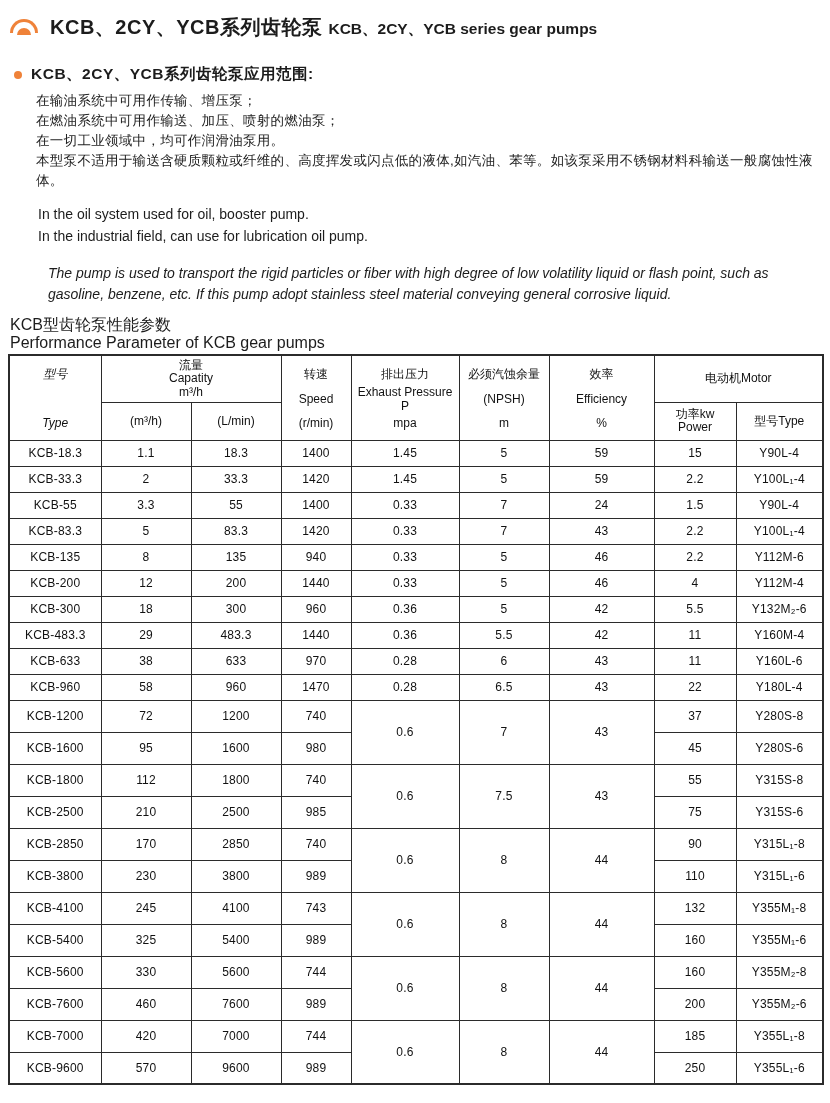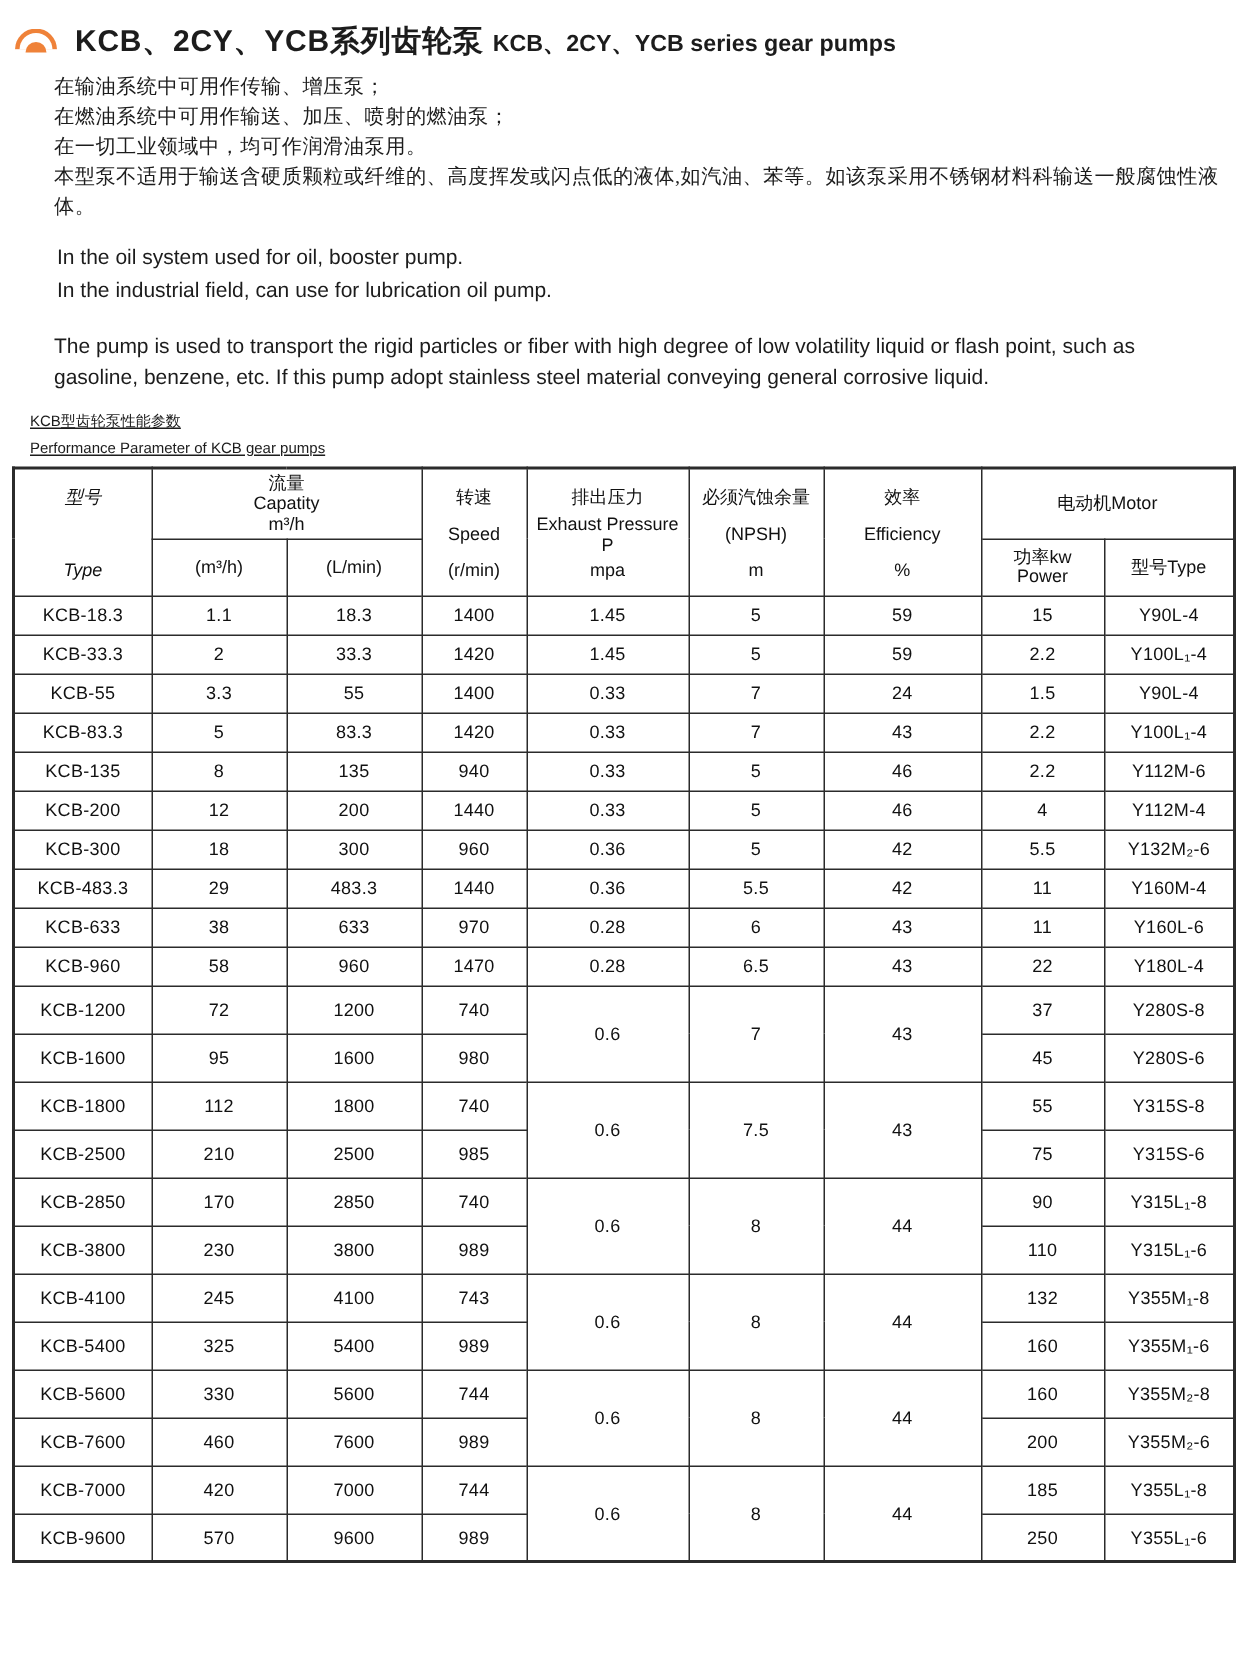--- a/index.html
+++ b/index.html
@@ -30,28 +30,28 @@
 
   
   .heading { display: flex; align-items: center; gap: 9px; margin-left: 6px; }
   .bullet { width: 8px; height: 8px; border-radius: 50%; background: var(--accent); flex: 0 0 auto; }
   .heading-zh { margin-top: 22px; }
   .heading-zh .h-text { font-size: 15.5px; font-weight: bold; letter-spacing: 0.5px; }
   .heading-en { margin-top: 12px; }
   .heading-en .h-text { font-size: 15.5px; font-weight: bold; }
 
   
-  .cn-lines { margin: 6px 0 12px 28px; width: 790px; font-family: Liberation Serif, serif; }
+  .cn-lines { margin: 6px 0 12px 28px; width: 790px; }
   .cn-lines .line { font-size: 13.5px; line-height: 20px; letter-spacing: 0.3px; }
   .en-lines { margin: 6px 0 16px 30px; width: 760px; }
   .en-lines .line { font-size: 14px; line-height: 22px; }
-  .en-para { margin: 2px 0 0 28px; width: 745px; font-size: 14px; line-height: 20.5px; }
+  .en-para { margin: 2px 0 0 40px; width: 745px; font-size: 14px; line-height: 20.5px; font-style: italic; }
 
   
-  .caption { margin-left: 12px; font-size: 10px; line-height: 17.5px; text-decoration: underline; }
+  .caption { margin-left: 2px; font-size: 16px; line-height: 17.5px; }
   .caption-block { margin-top: 12px; }
 
   
   table {
     border-collapse: collapse; table-layout: fixed;
     width: 814px; margin: 3px 0 0 0;
   }
   table, td, th { border: 1px solid #2b2b2b; }
   table { border-width: 2px; }
   th, td {
@@ -76,20 +76,24 @@
   <div class="title-row">
     <div class="logo">
       <div class="arc"></div>
       <div class="dome"></div>
     </div>
     <div>
       <span class="title-zh">KCB、2CY、YCB系列齿轮泵</span><span class="title-en">KCB、2CY、YCB series gear pumps</span>
     </div>
   </div>
 
+  <div class="heading heading-zh">
+    <span class="bullet"></span>
+    <span class="h-text">KCB、2CY、YCB系列齿轮泵应用范围:</span>
+  </div>
   <div class="cn-lines">
     <div class="line">在输油系统中可用作传输、增压泵；</div>
     <div class="line">在燃油系统中可用作输送、加压、喷射的燃油泵；</div>
     <div class="line">在一切工业领域中，均可作润滑油泵用。</div>
     <div class="line">本型泵不适用于输送含硬质颗粒或纤维的、高度挥发或闪点低的液体,如汽油、苯等。如该泵采用不锈钢材料科输送一般腐蚀性液体。</div>
   </div>
 
   <div class="en-lines">
     <div class="line">In the oil system used for oil, booster pump.</div>
     <div class="line">In the industrial field, can use for lubrication oil pump.</div>

